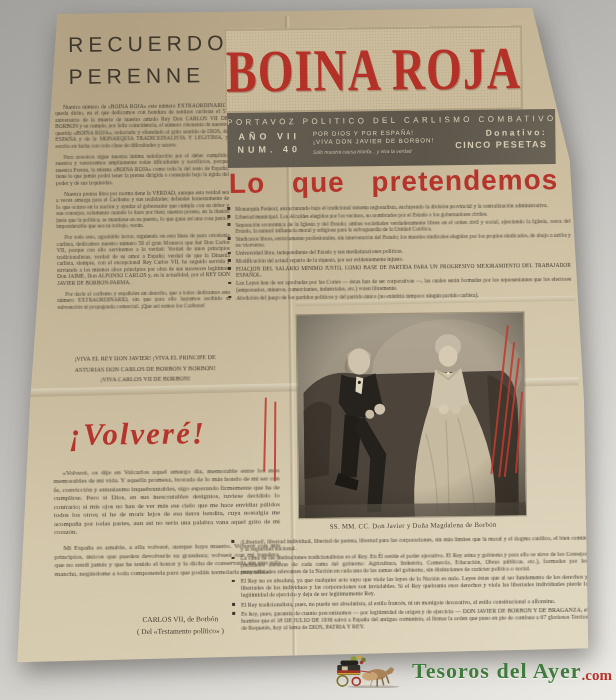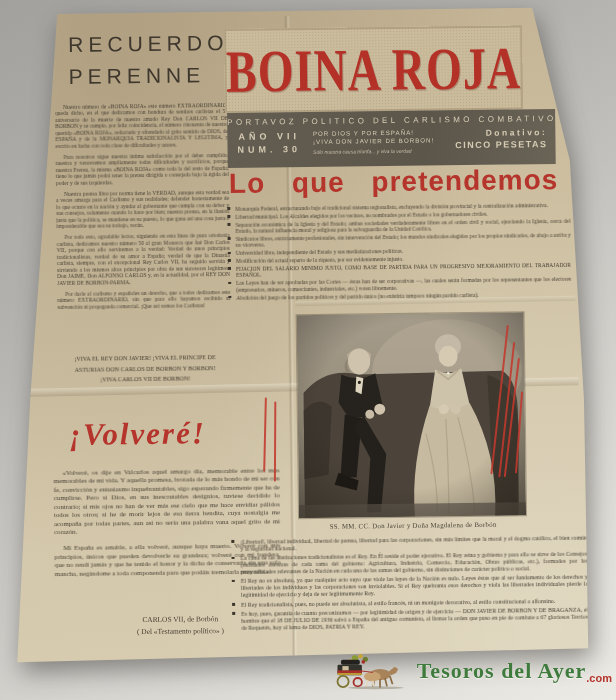--- a/index.html
+++ b/index.html
@@ -96,22 +96,22 @@
   #bottom-paras .bp{position:relative;padding-left:10px;margin:0 0 2.6px 0;}
   #bottom-paras .dot{position:absolute;left:1px;top:1.3px;width:2.7px;height:2.7px;background:#3c352b;}
 
   
   #watermark{position:absolute;left:334px;top:645px;width:278px;height:52px;display:flex;
     align-items:center;z-index:20;}
   #wm-textcol{display:flex;flex-direction:row;margin-left:6px;}
   #wm-text{font-family:"Liberation Serif",serif;font-weight:bold;font-size:22px;
     color:var(--watermark-green,#3e7b3c);letter-spacing:1px;white-space:nowrap;
     text-shadow:0 1px 1px rgba(255,255,255,.65);}
-  #wm-suffix{align-self:flex-end;margin-top:-5px;font-family:Liberation Sans, sans-serif;
-    font-weight:bold;font-size:11px;color:var(--watermark-red,#b5342c);}
+  #wm-suffix{align-self:flex-end;margin-top:-5px;font-family:Liberation Serif, serif;
+    font-weight:bold;font-size:15px;color:var(--watermark-red,#b5342c);}
 </style>
 </head>
 <body>
 
 <div id="scene">
   <div id="paper-wrap">
     <div id="paper">
       <div id="content">
 
         <div id="fold-v" class="fold"></div>
@@ -144,21 +144,21 @@
         </div>
 
         <div id="masthead-box">
           <div id="masthead-title">BOINA ROJA</div>
         </div>
         <div id="masthead-band">
           <div id="masthead-subtitle">PORTAVOZ POLITICO DEL CARLISMO COMBATIVO</div>
           <div id="masthead-row">
             <div id="edition">
               <div>AÑO VII</div>
-              <div>NUM. 30</div>
+              <div>NUM. 40</div>
             </div>
             <div id="motto">
               <div class="m">POR DIOS Y POR ESPAÑA!</div>
               <div class="m">¡VIVA DON JAVIER DE BORBON!</div>
               <div class="s">Sólo nuestra causa triunfa... y viva la verdad</div>
             </div>
             <div id="donation">
               <div class="d1">Donativo:</div>
               <div class="d2">CINCO PESETAS</div>
             </div>

